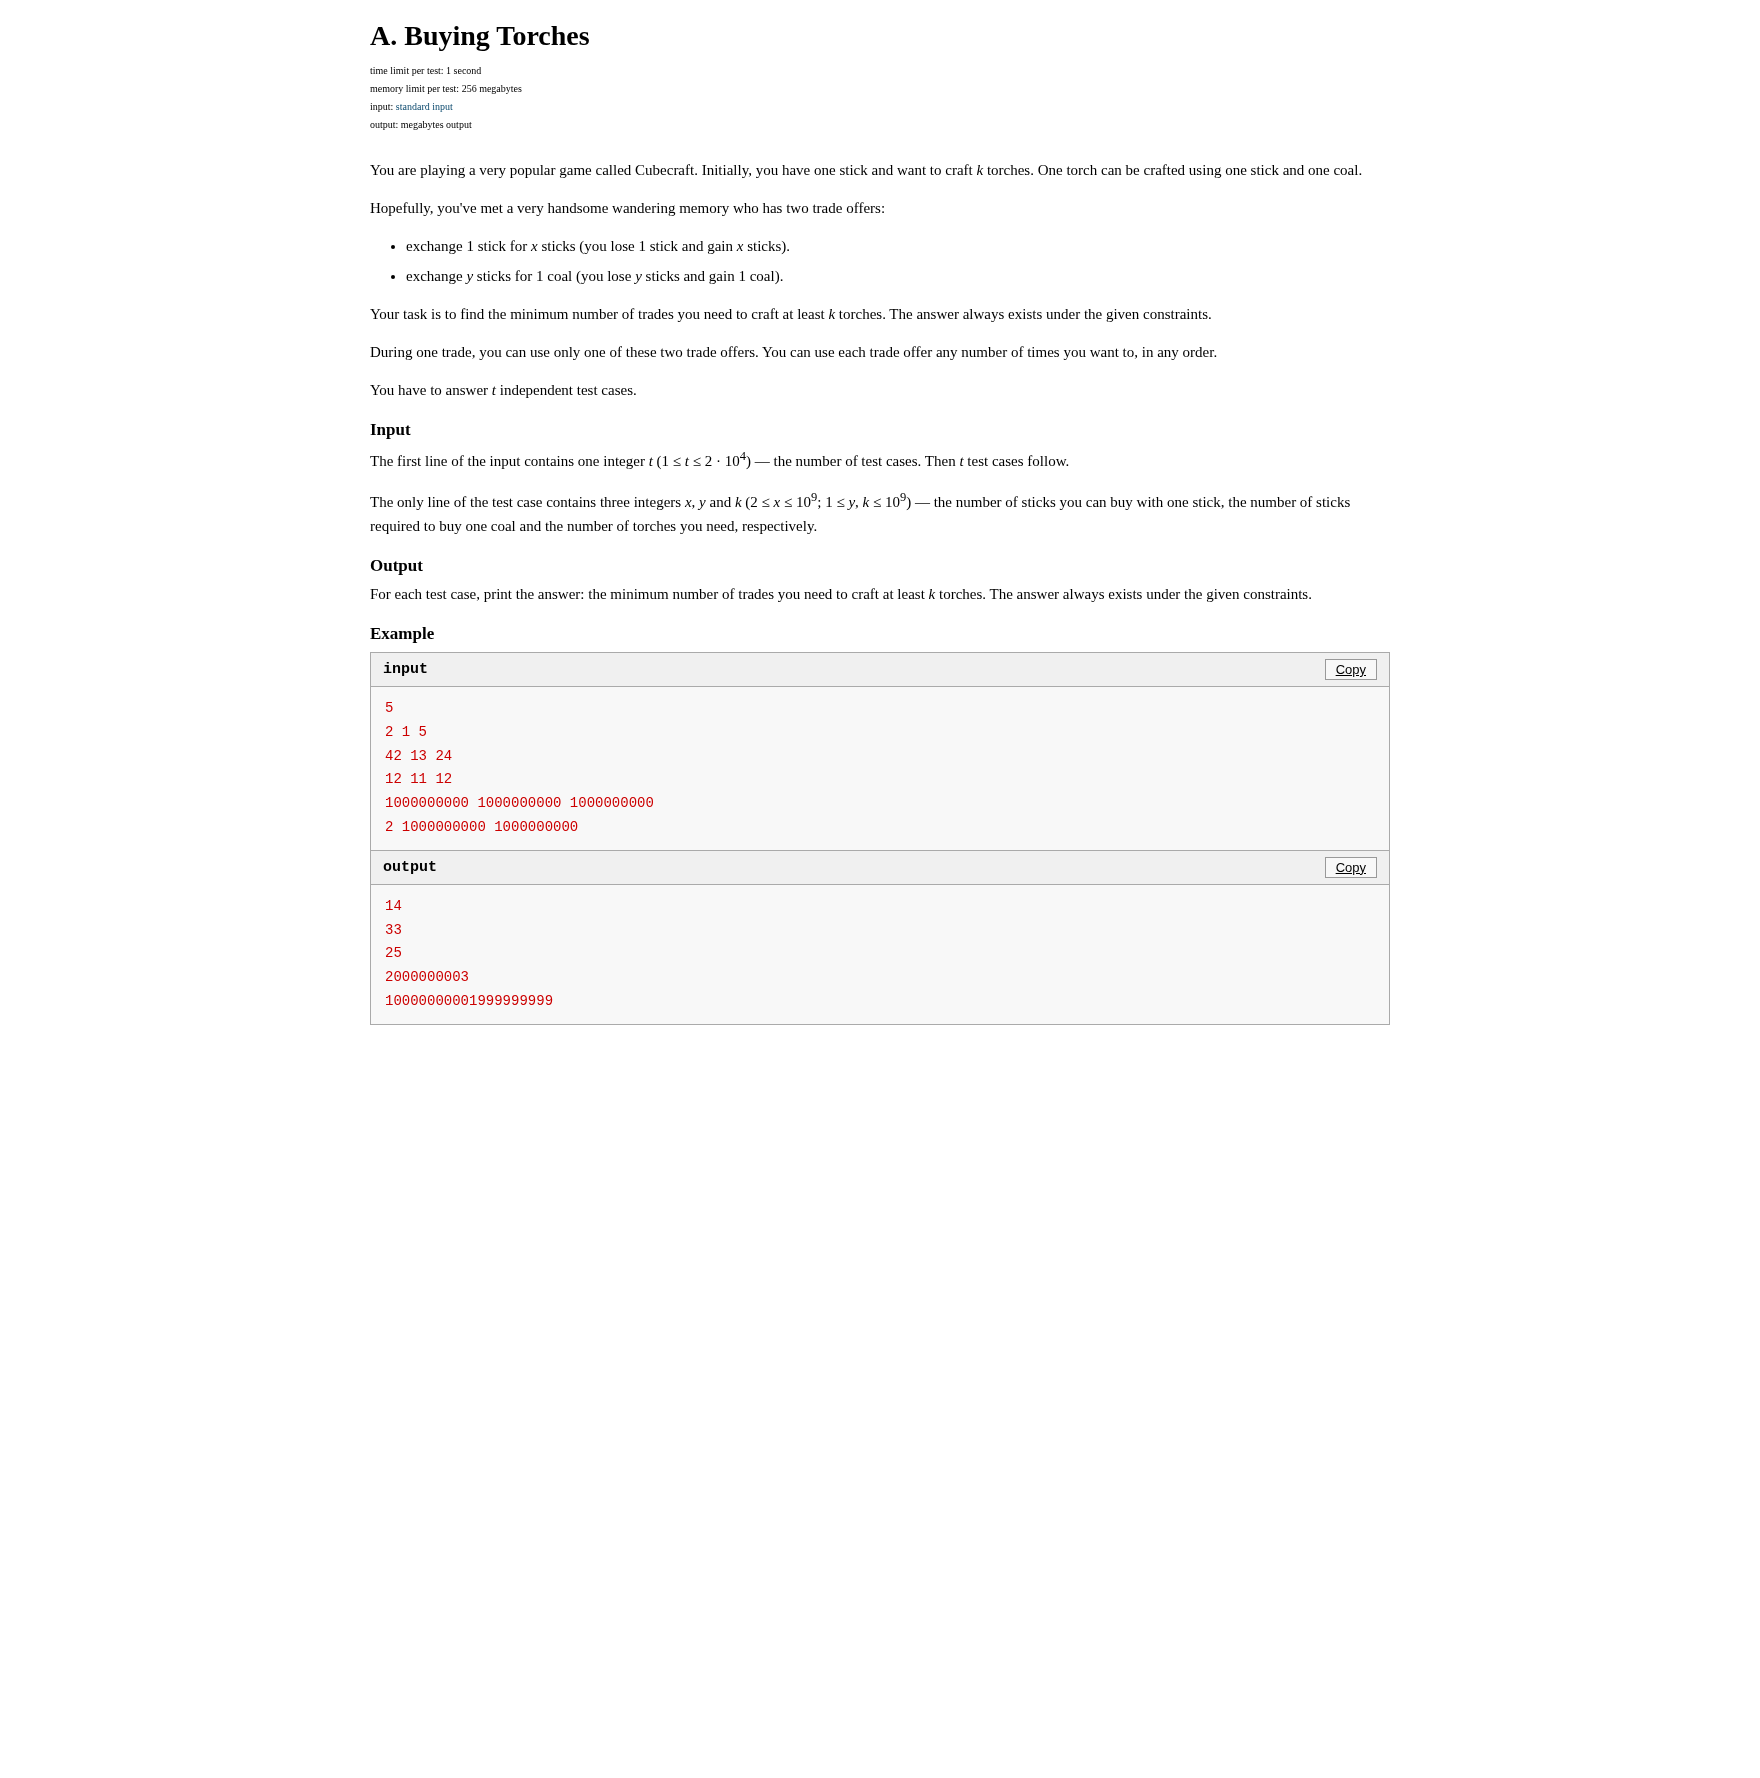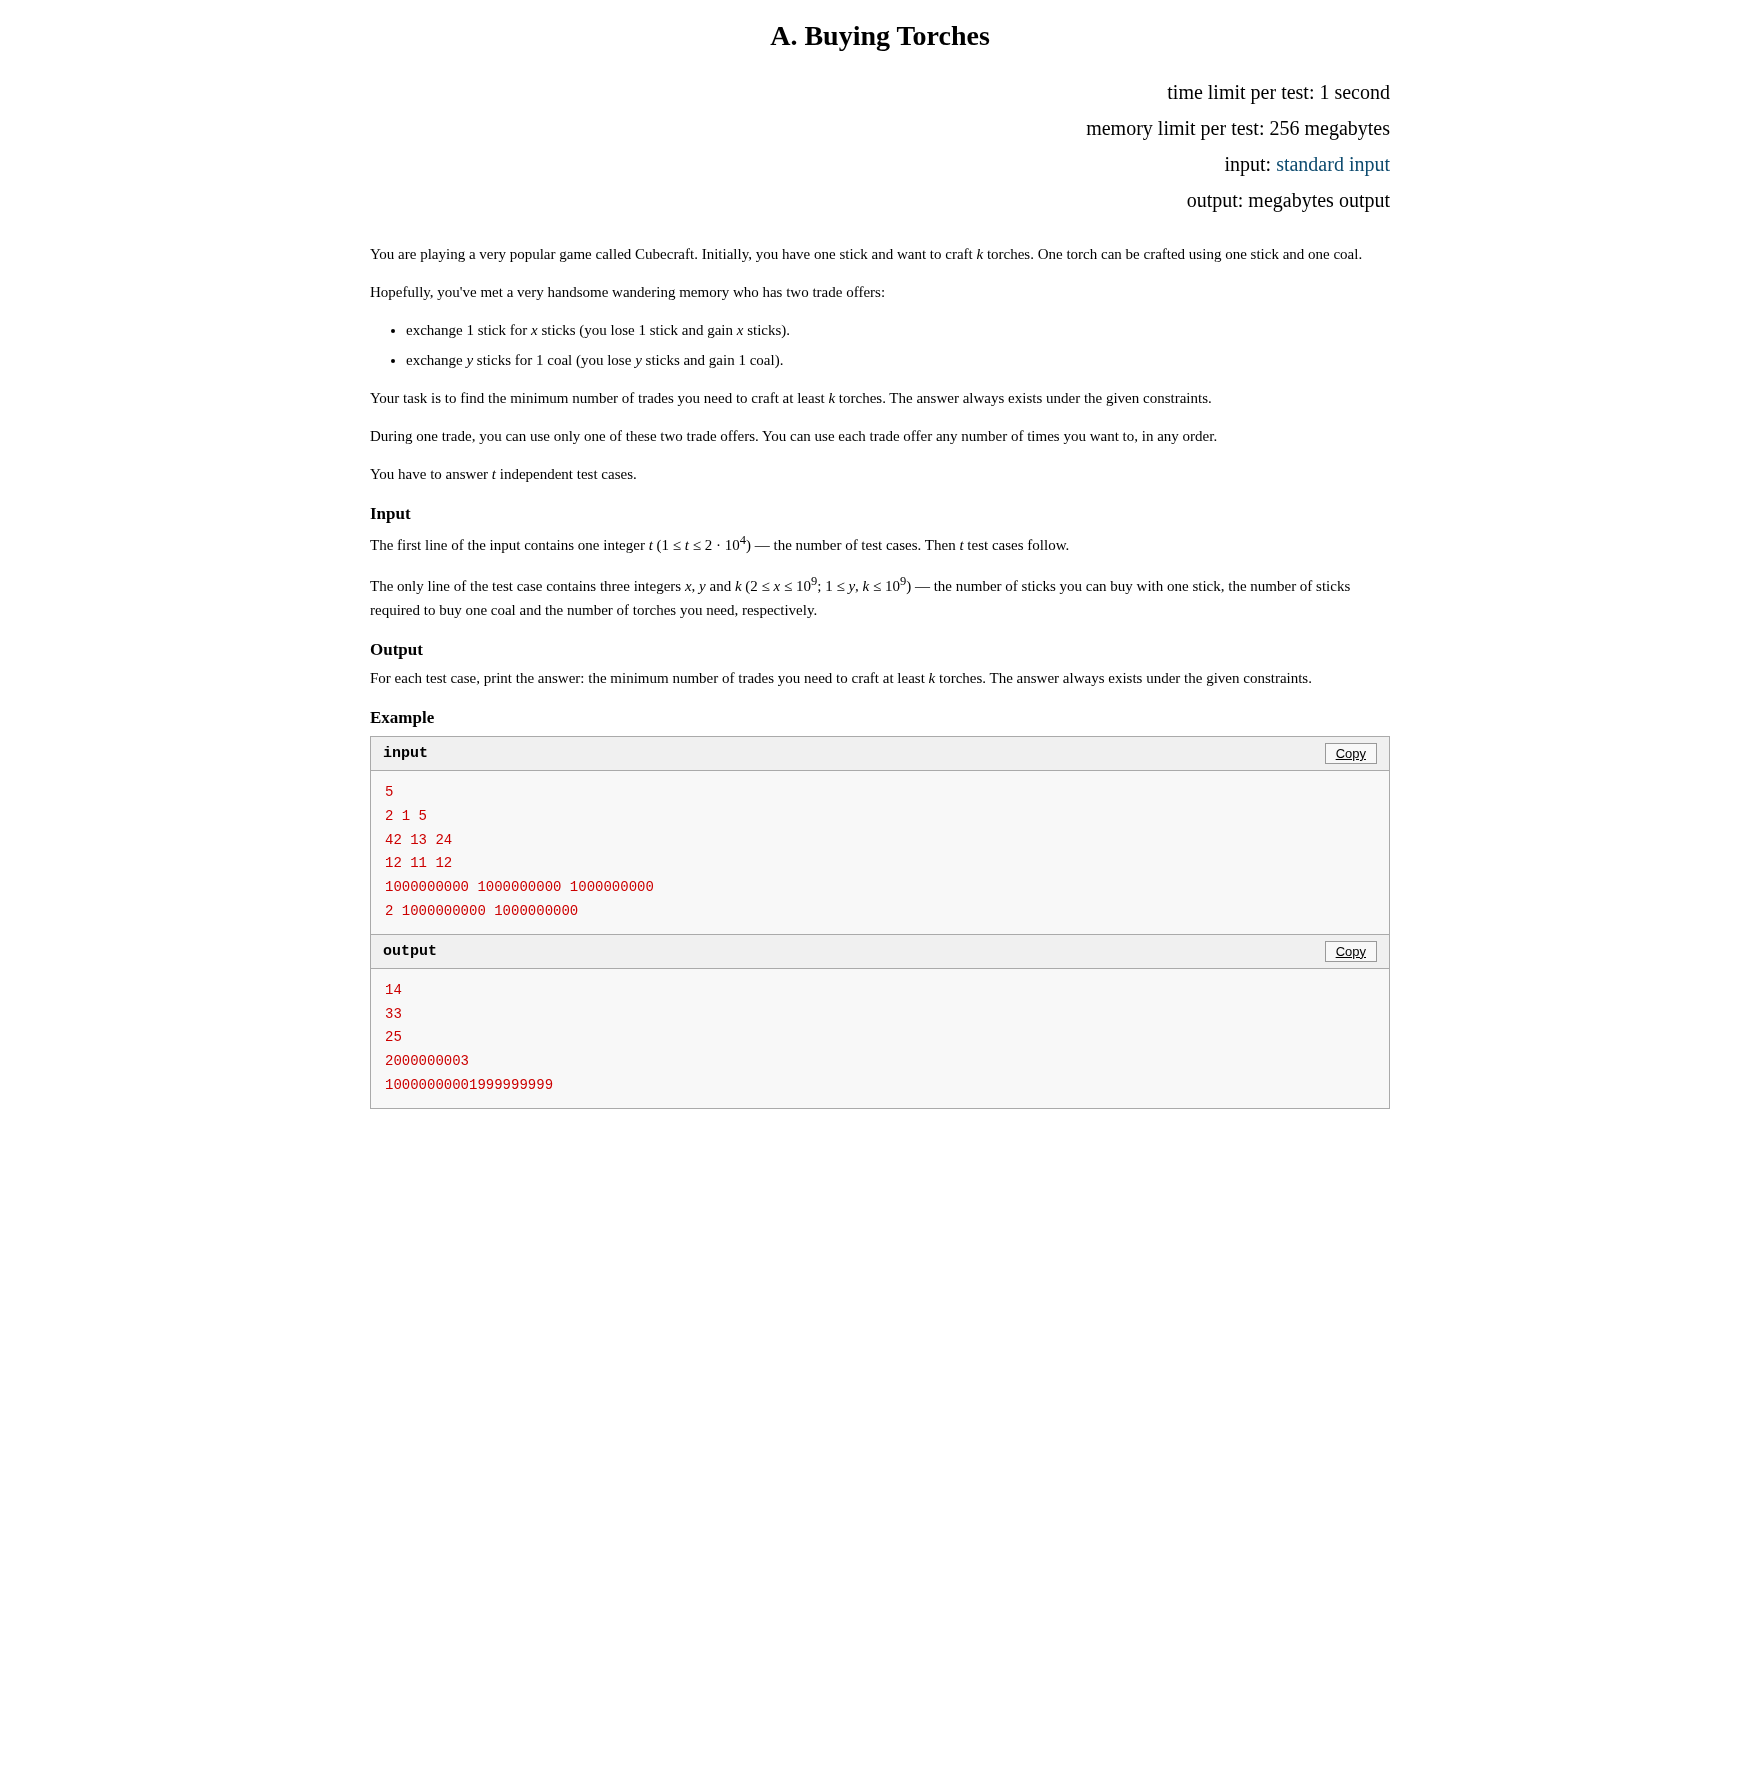--- a/index.html
+++ b/index.html
@@ -6,29 +6,29 @@
     body {
       font-family: Georgia, 'Times New Roman', serif;
       font-size: 16px;
       color: #000;
       background: #fff;
       padding: 20px 40px 40px 40px;
       max-width: 1100px;
       margin: 0 auto;
     }
     .page-title {
-      text-align: center;
+      text-align: left;
       font-size: 28px;
       font-weight: bold;
-      margin-bottom: 22px;
+      margin-bottom: 10px;
       font-family: Georgia, serif;
     }
     .meta {
-      text-align: right;
-      font-size: 20px;
+      text-align: left;
+      font-size: 10px;
       line-height: 1.8;
       margin-bottom: 24px;
     }
     .meta a, .meta .highlight {
       color: #0c4a6e;
     }
     .problem-text {
       font-size: 15px;
       line-height: 1.6;
       margin-bottom: 14px;

